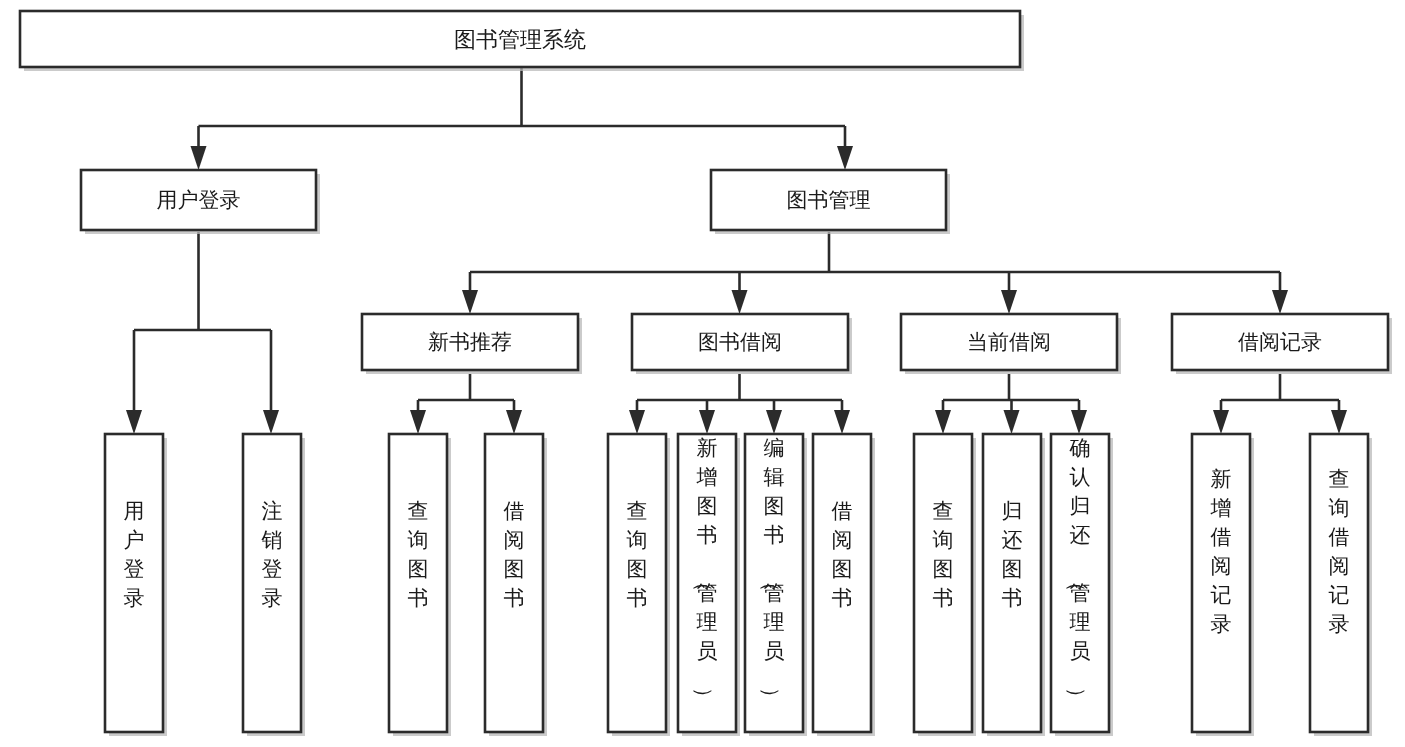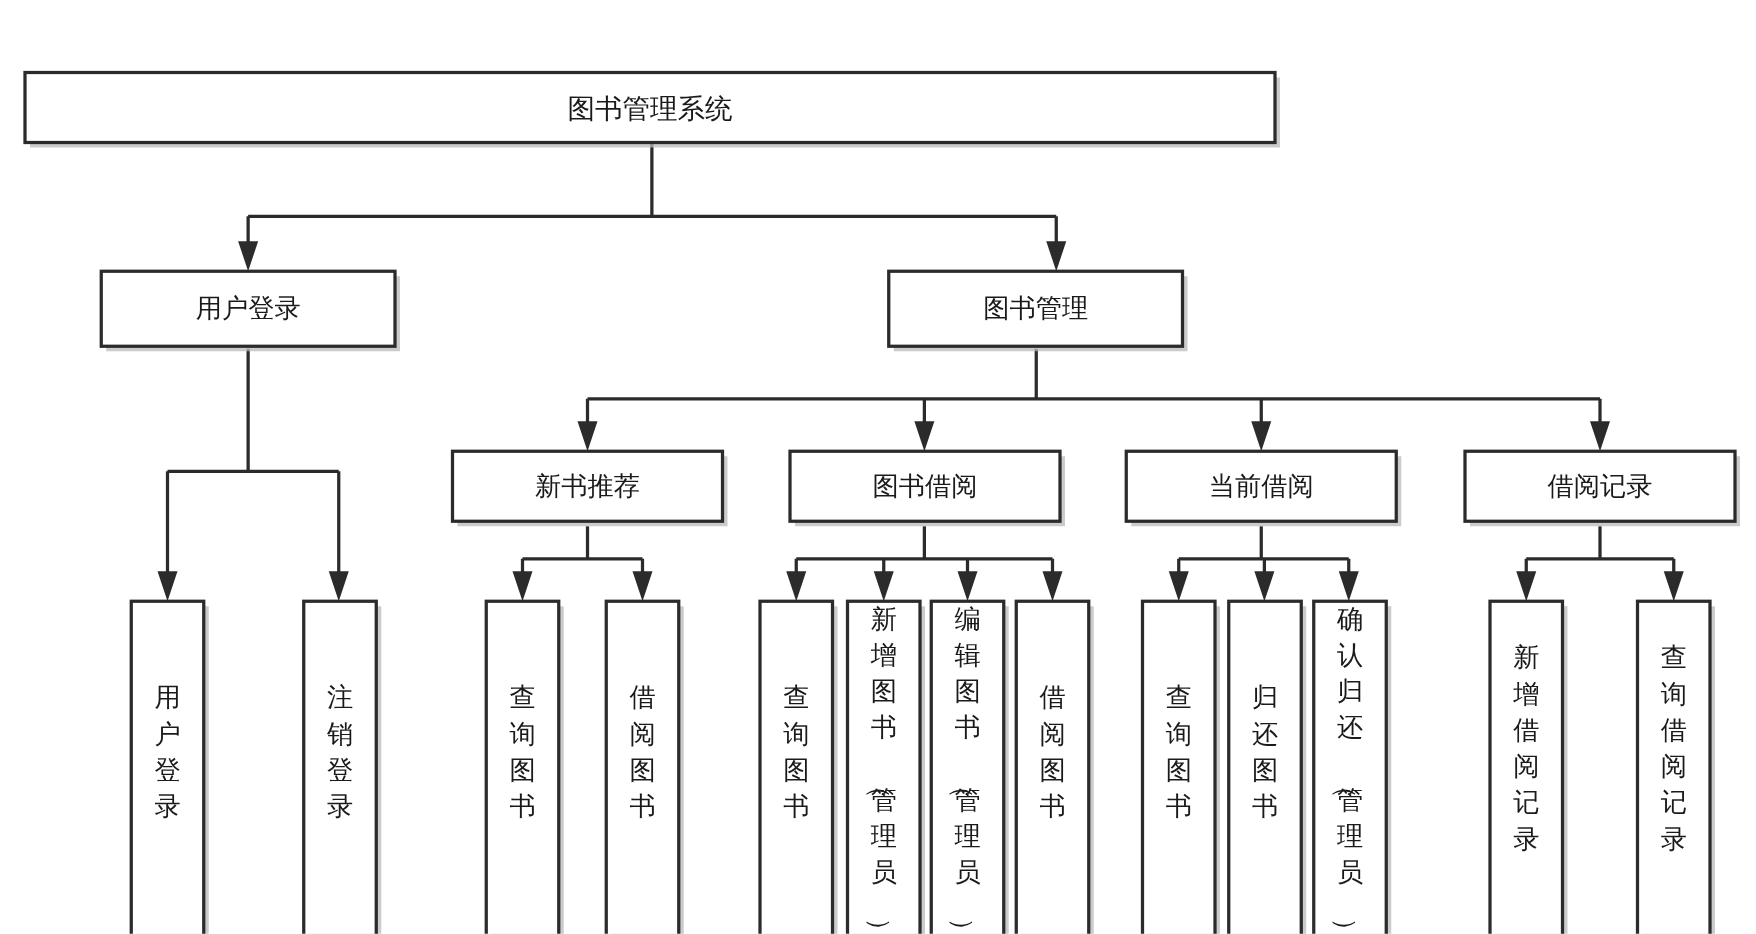--- a/index.html
+++ b/index.html
@@ -11,21 +11,20 @@
     width: 1405px;
     height: 747px;
     font-family: "DejaVu Sans", "Liberation Sans", sans-serif;
     overflow: hidden;
     position: relative;
   }
   #diagram-root {
     position: relative;
     width: 1405px;
     height: 604px;
-    margin-top: 47px;
   }
   svg#flowchart {
     position: absolute;
     top: 0;
     left: 0;
     width: 1405px;
     height: 747px;
     display: block;
   }
   .node-box {

